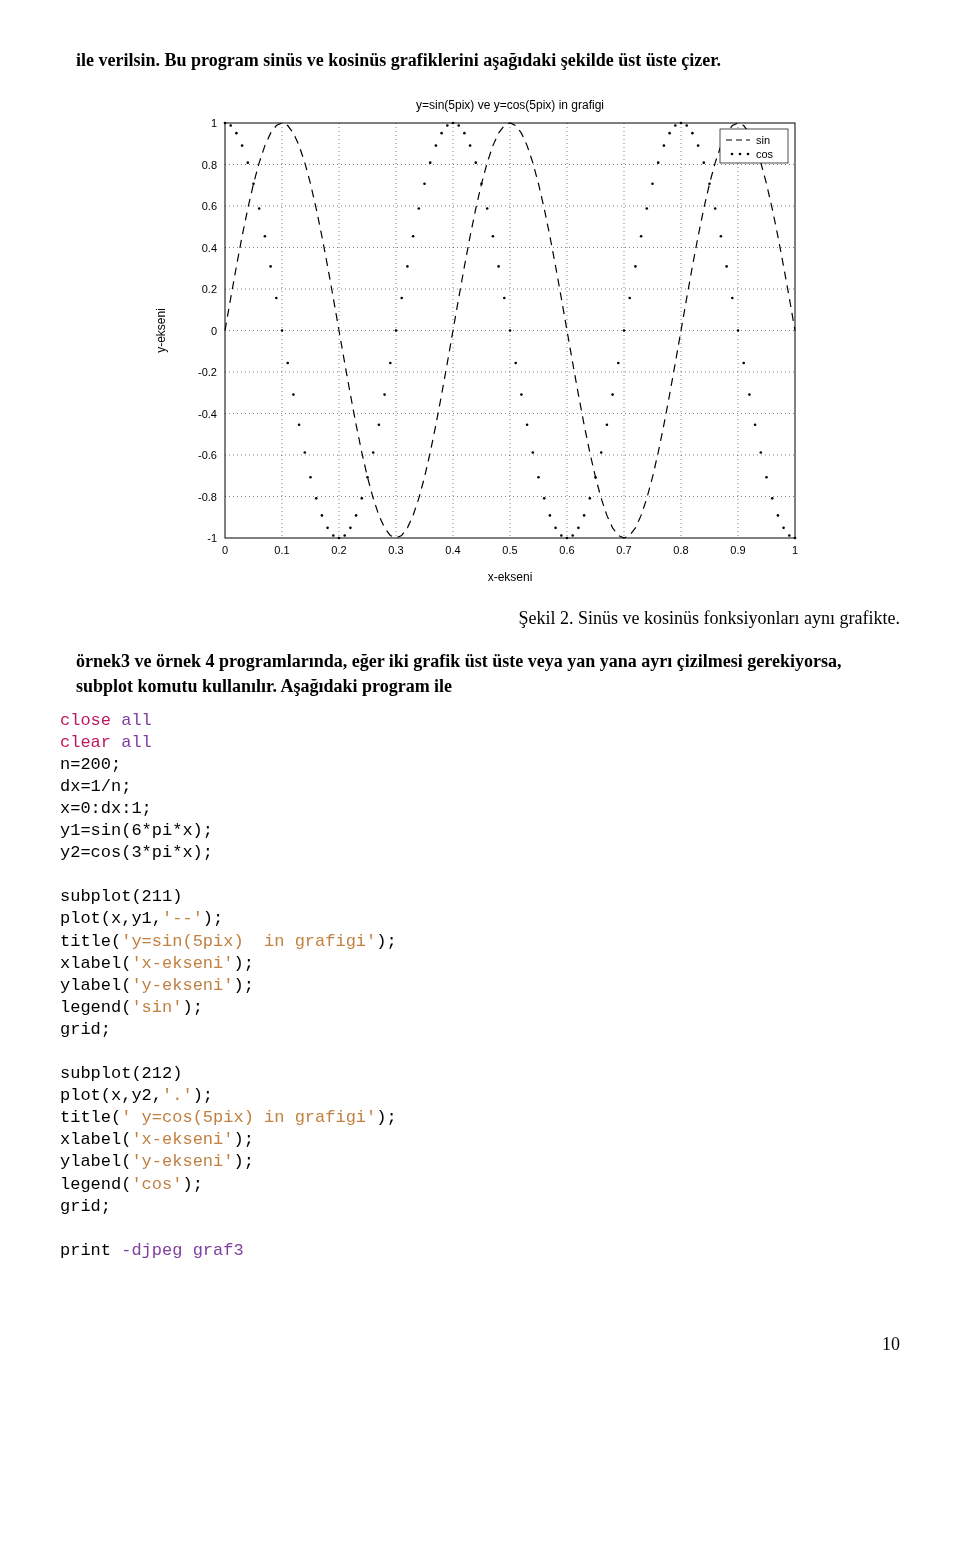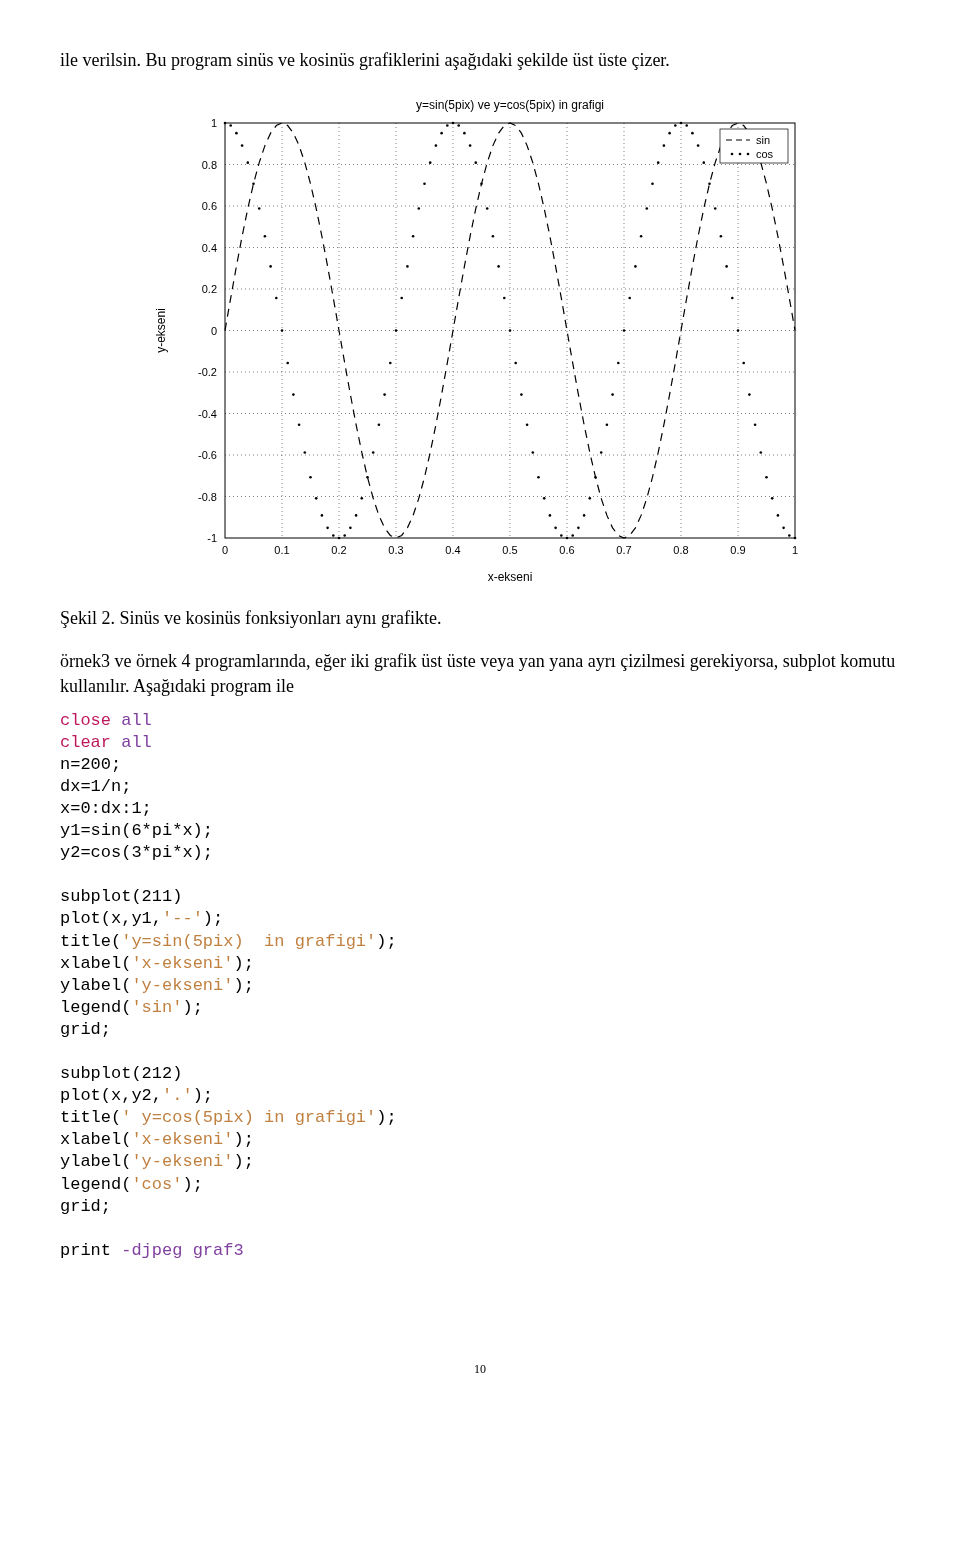--- a/index.html
+++ b/index.html
@@ -4,40 +4,40 @@
 <style>
   body {
     margin: 0;
     padding: 40px 60px;
     font-family: "Times New Roman", Times, serif;
     font-size: 18px;
     color: #000;
     background: #fff;
     width: 840px;
   }
-  .para { line-height: 1.4; margin: 8px 0; }
-  .caption { text-align: left; margin: 15px 0 20px 0; }
+  .para { line-height: 1.4; margin: 8px 16px; font-weight: bold; }
+  .caption { text-align: right; margin: 15px 0 20px 0; }
   .chart-container {
     margin: 20px auto 10px auto;
     display: block;
   }
   pre.code {
     font-family: "Courier New", monospace;
     font-size: 17px;
     line-height: 1.3;
     white-space: pre;
     margin: 10px 0;
   }
   .blue  { color: #be185d; }
   .red   { color: #c08040; }
   .mag   { color: #8040a0; text-align: right; }
   .page-num {
-    text-align: center;
-    margin-top: 100px;
-    font-size: 12px;
+    text-align: right;
+    margin-top: 72px;
+    font-size: 18px;
   }
   .grid-line { stroke: #000; stroke-width: 0.5; stroke-dasharray: 1 3; }
   .tick-label { font-family: Arial, sans-serif; font-size: 11px; fill: #000; }
   .title-label { font-family: Arial, sans-serif; font-size: 12px; fill: #000; }
   .axis-label  { font-family: Arial, sans-serif; font-size: 12px; fill: #000; }
   .legend-box  { fill: #fff; stroke: #000; stroke-width: 0.7; }
 </style>
 </head>
 <body>
 

